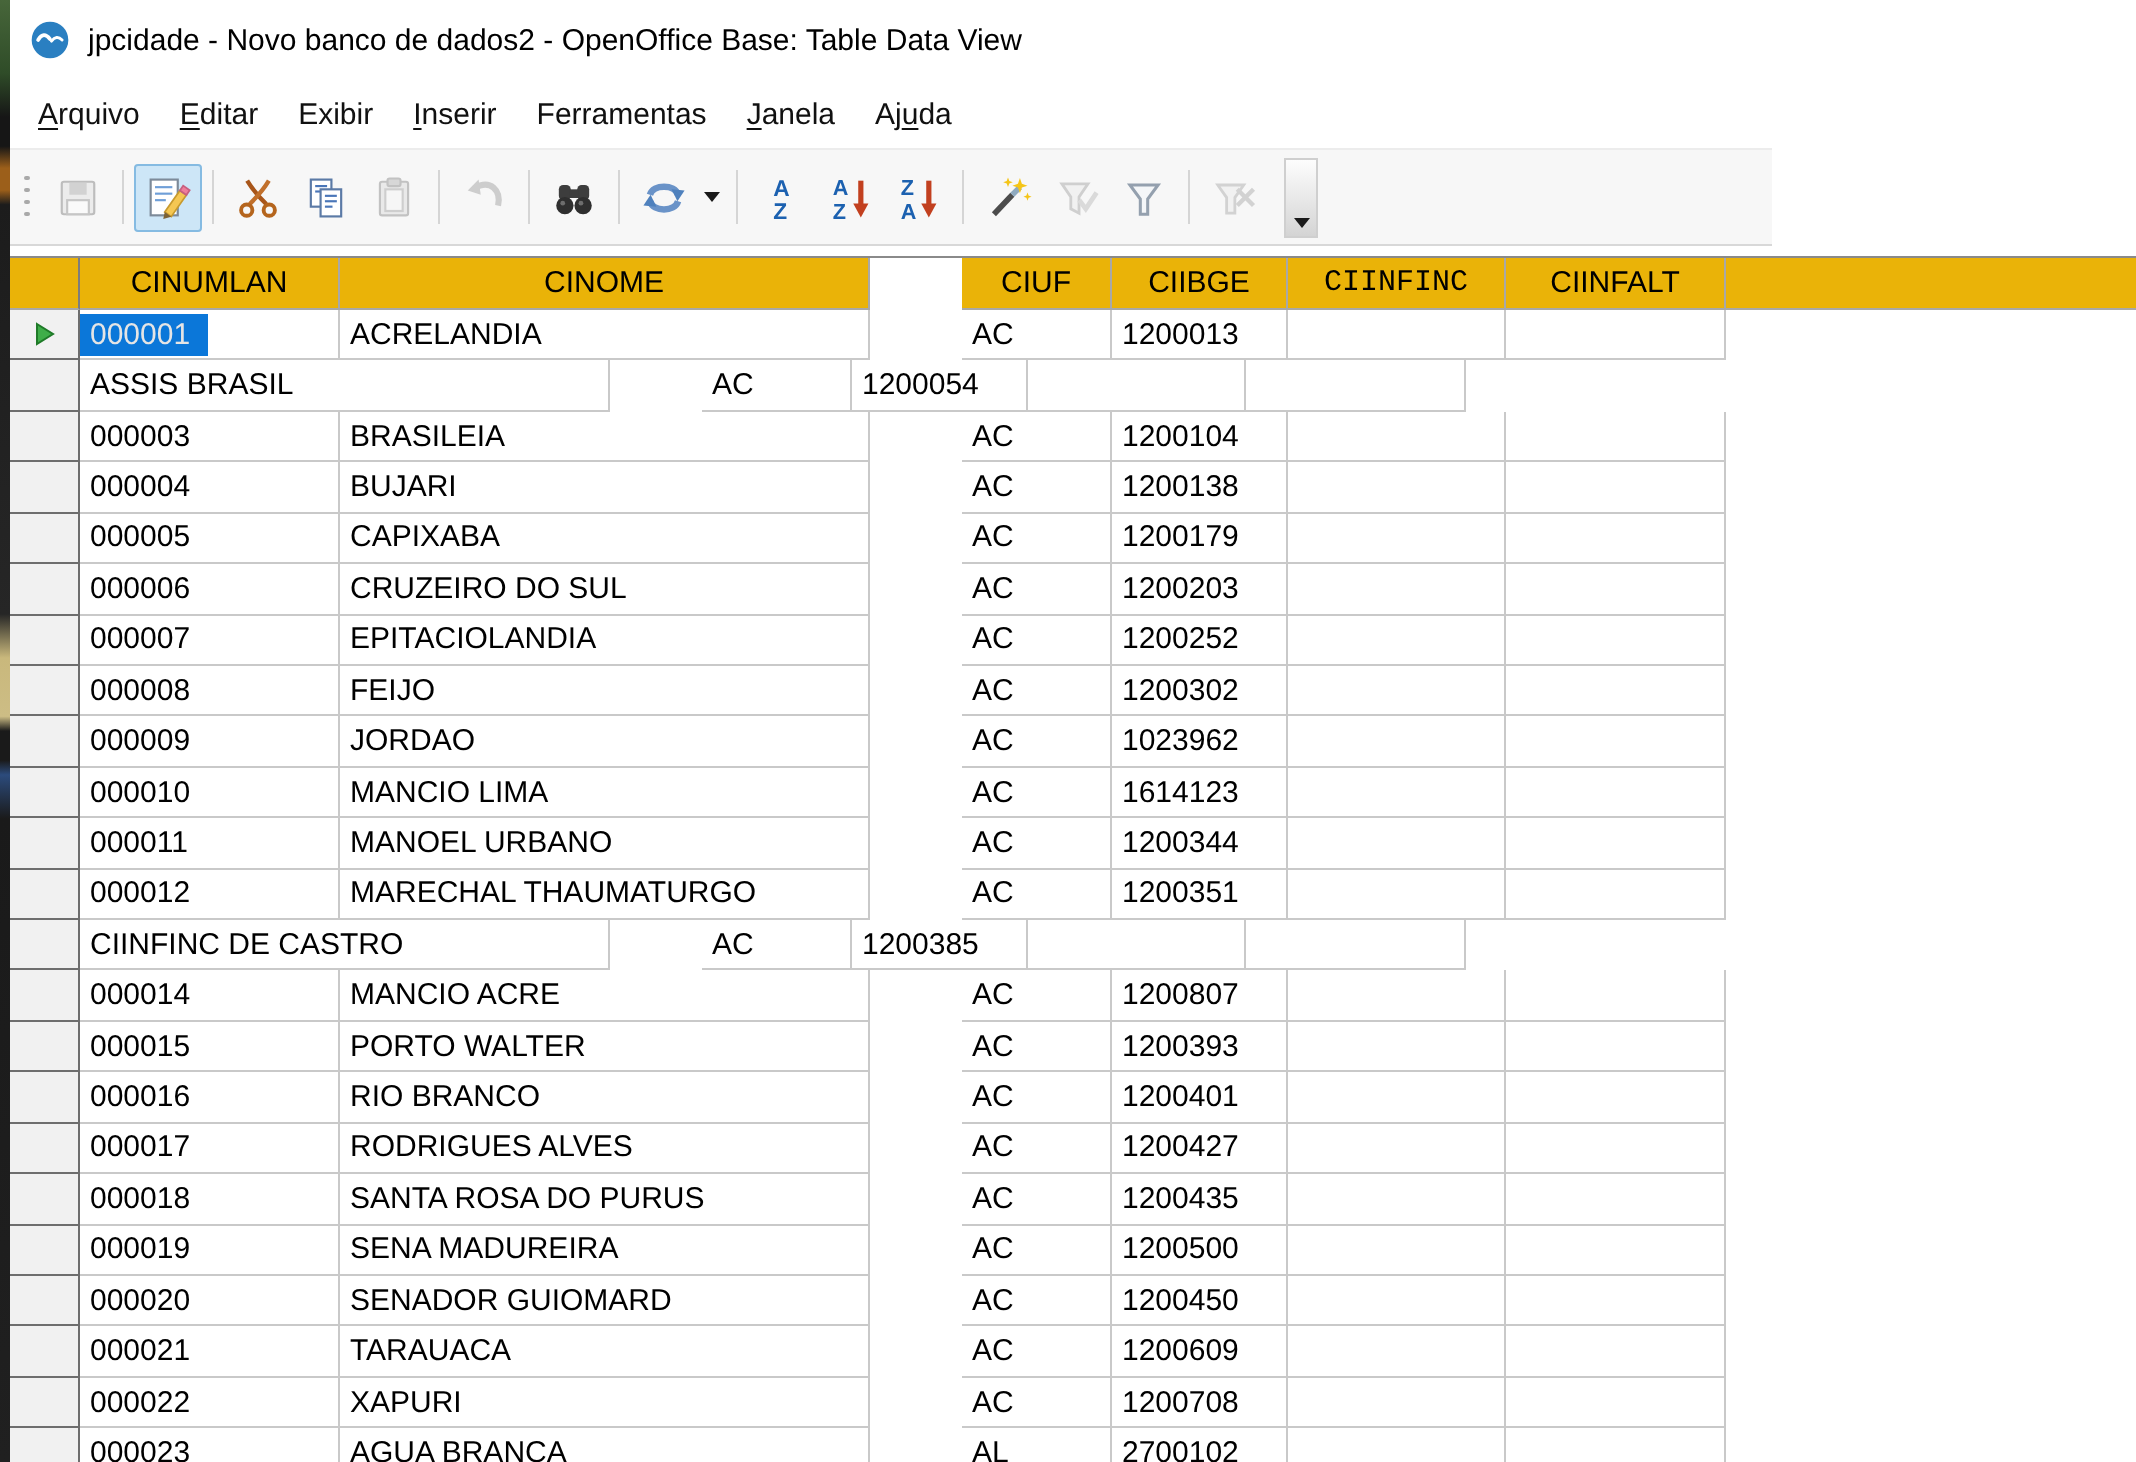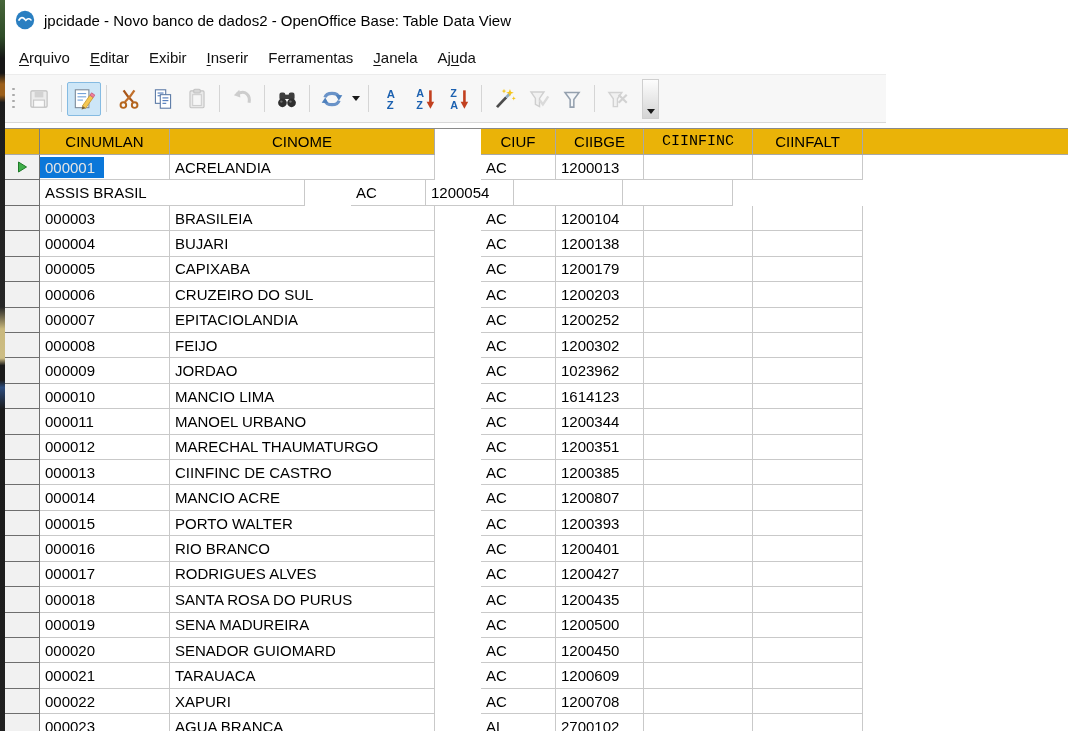--- a/index.html
+++ b/index.html
@@ -356,21 +356,20 @@
           <div class="cell w0">000012</div>
           <div class="cell w1">MARECHAL THAUMATURGO</div>
           <div class="cell w2">AC</div>
           <div class="cell w3">1200351</div>
           <div class="cell w4"></div>
           <div class="cell w5"></div>
           <div class="cell-fill"></div>
         </div>
         <div class="grid-row">
           <div class="row-hdr"></div>
-          <div class="cell w0">000013</div>
           <div class="cell w1">CIINFINC DE CASTRO</div>
           <div class="cell w2">AC</div>
           <div class="cell w3">1200385</div>
           <div class="cell w4"></div>
           <div class="cell w5"></div>
           <div class="cell-fill"></div>
         </div>
         <div class="grid-row">
           <div class="row-hdr"></div>
           <div class="cell w0">000014</div>

